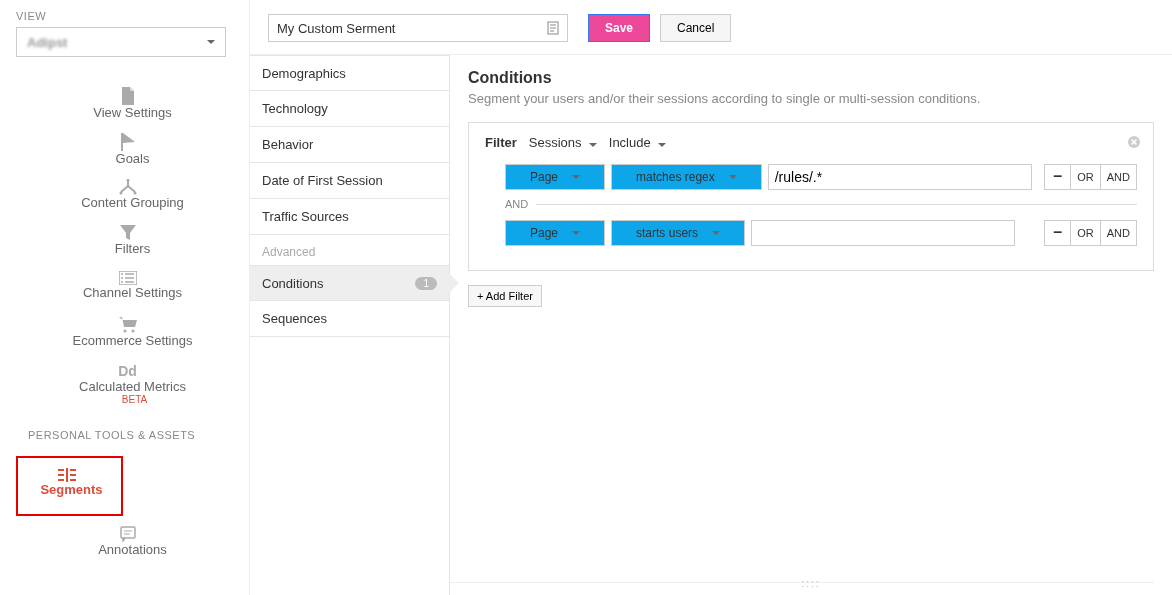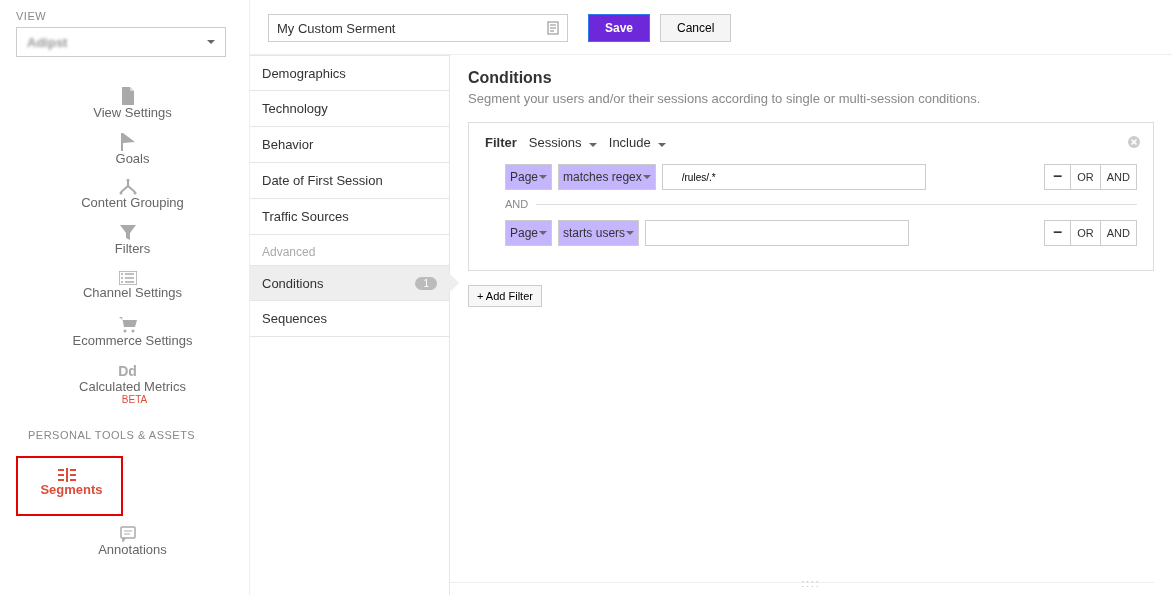--- a/index.html
+++ b/index.html
@@ -24,33 +24,33 @@
 .mid .list-item:first-of-type { border-top: 1px solid #e5e5e5; align-items: center; }
 .mid .adv { font-size: 12px; color: #aaa; padding: 10px 12px 6px; }
 .mid .list-item.active { background: #eee; }
 .mid .list-item.active::after { content: ""; position: absolute; right: -10px; top: 50%; transform: translateY(-50%); width: 0; height: 0; border-top: 10px solid transparent; border-bottom: 10px solid transparent; border-left: 10px solid #eee; }
 .badge { background: #bbb; color: #fff; border-radius: 10px; font-size: 10px; padding: 1px 8px; }
 
 .main { flex: 1; padding: 14px 18px; position: relative; }
 .top-row { display: flex; align-items: center; gap: 20px; margin-bottom: 20px; padding-bottom: 12px; border-bottom: 1px solid #eee; }
 .seg-name { width: 300px; height: 28px; border: 1px solid #ccc; padding: 0 8px; display: flex; align-items: center; justify-content: space-between; }
 .btn { height: 28px; padding: 0 16px; border: 1px solid #ccc; background: #f5f5f5; cursor: pointer; font-size: 12px; display: inline-flex; align-items: center; }
-.btn.primary { background: #6d28d9; color: #fff; border-color: #3079ed; font-weight: bold; }
+.btn.primary { background: #ec4899; color: #fff; border-color: #3079ed; font-weight: bold; }
 
 .content { }
 h3 { font-size: 16px; margin-bottom: 4px; font-weight: bold; }
 .desc { color: #888; margin-bottom: 16px; font-size: 13px; }
 .filter-box { border: 1px solid #ddd; padding: 12px 16px 18px; margin-bottom: 14px; position: relative; }
 .filter-head { display: flex; align-items: center; gap: 12px; margin-bottom: 14px; }
 .filter-head b { font-weight: bold; }
 .drop-text { cursor: pointer; }
 .close-x { position: absolute; right: 12px; top: 12px; color: #bbb; font-size: 16px; cursor: pointer; }
 .cond-row { display: flex; align-items: center; gap: 6px; margin-left: 20px; margin-bottom: 6px; }
-.pill { border: 1px solid #ccc; background: #c4b5fd; height: 26px; display: inline-flex; align-items: center; padding: 0 4px; gap: 1px; cursor: pointer; font-size: 12px; }
-.txt-input { border: 1px solid #ccc; height: 26px; width: 264px; padding: 0 19px; font-size: 10px; }
+.pill { border: 1px solid #ccc; background: #0ea5e9; height: 26px; display: inline-flex; align-items: center; padding: 0 24px; gap: 14px; cursor: pointer; font-size: 12px; }
+.txt-input { border: 1px solid #ccc; height: 26px; width: 264px; padding: 0 6px; font-size: 14px; }
 .logic-group { display: flex; border: 1px solid #ccc; height: 26px; margin-left: auto; }
 .logic-group span { display: inline-flex; align-items: center; padding: 0 6px; border-left: 1px solid #ccc; font-size: 11px; cursor: pointer; }
 .logic-group span:first-child { border-left: none; font-weight: bold; font-size: 16px; position: relative; top:-1px; padding: 0 8px;}
 .and-sep { display: flex; align-items: center; gap: 8px; margin: 8px 0 10px 20px; color: #888; font-size: 11px; }
 .and-sep hr { flex: 1; border: none; border-top: 1px solid #ddd; }
 .add-filter { border: 1px solid #ccc; background: #f7f7f7; padding: 4px 8px; font-size: 11px; cursor: pointer; }
 svg { display: block; }
 .footer-grip { position: absolute; bottom: 6px; left: 50%; transform: translateX(-50%); color: #bbb; letter-spacing: 2px; font-size: 10px;}
 .outer-border { border-top: 1px solid #eee; position:absolute; bottom:12px; left:0; right:18px;}
 </style>

